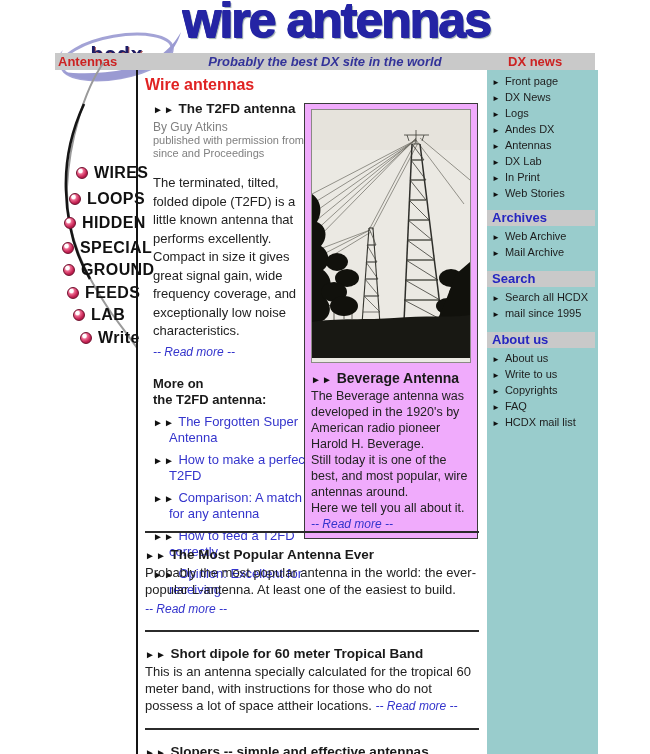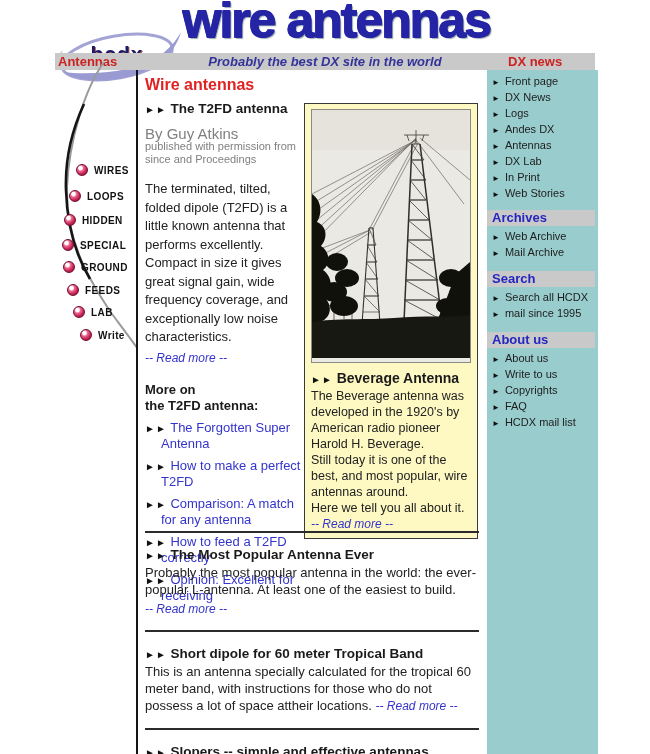--- a/index.html
+++ b/index.html
@@ -24,43 +24,43 @@
   .tb-left{position:absolute;left:3px;color:var(--accent-red);}
   .tb-center{position:absolute;left:0;right:0;text-align:center;color:#333399;font-style:italic;}
   .tb-right{position:absolute;left:453px;color:var(--accent-red);}
 
   
   .leftnav{position:absolute;left:0;top:62px;width:137px;height:340px;}
   .nav-item{position:absolute;display:flex;align-items:center;gap:6px;cursor:pointer;}
   .dot{width:12px;height:12px;border-radius:50%;flex:0 0 auto;
     background:radial-gradient(circle at 35% 30%, #ffffff 0 18%, #ee6a90 32%, var(--dot-red) 65%, #8d1037 100%);
     border:1px solid #70102e;}
-  .nav-label{font-size:10px;font-weight:bold;color:#111;letter-spacing:.4px;white-space:nowrap;}
+  .nav-label{font-size:16px;font-weight:bold;color:#111;letter-spacing:.4px;white-space:nowrap;}
   .vline{position:absolute;left:136px;top:70px;width:2px;height:684px;background:#141414;}
 
   
   .main{position:absolute;left:145px;top:70px;width:335px;}
   .page-heading{font-size:16px;font-weight:bold;color:#e02222;margin-top:6px;}
-  .article-col{position:absolute;left:0;top:26px;width:160px;}
+  .article-col{position:absolute;left:8px;top:26px;width:160px;}
   .arr2{color:#111;font-size:10px;letter-spacing:1px;font-style:normal;}
   .t2fd-title{font-size:13.5px;font-weight:bold;color:#1a1a1a;line-height:17px;margin-top:4px;}
   .t2fd-sub{font-size:13.5px;font-weight:bold;color:#1a1a1a;line-height:17px;}
-  .byline{font-size:15px;color:var(--muted);margin-top:9px;line-height:13px;}
+  .byline{font-size:12px;color:var(--muted);margin-top:3px;line-height:13px;}
   .credit{font-size:11px;color:var(--muted);line-height:13px;}
   .bodytext{font-size:13px;color:var(--body-ink);line-height:18.5px;margin-top:14px;}
   .readmore{font-size:12px;color:var(--link-blue);font-style:italic;text-decoration:none;cursor:pointer;}
   .readmore-line{margin-top:1px;}
   .more-on{margin-top:16px;}
   .more-head{font-size:13px;font-weight:bold;color:#1a1a1a;line-height:16px;}
   .morelink{font-size:13px;line-height:15.5px;margin-top:6px;padding-left:16px;text-indent:-16px;cursor:pointer;}
   .morelink .link-label{color:var(--link-blue);text-decoration:none;}
 
   
   .beverage-box{position:absolute;left:159px;top:33px;width:174px;border:1px solid #3a3a3a;
-    background:#fef9c3;padding:5px 6px 6px 6px;}
+    background:#f0abfc;padding:5px 6px 6px 6px;}
   .photo-frame{border:1px solid #8a8a84;background:#ebe9e3;}
   .bev-title{font-size:14px;font-weight:bold;color:#1a1a1a;margin-top:7px;}
   .bev-body{font-size:12.5px;color:var(--body-ink);line-height:16px;margin-top:2px;}
 
   
   .bottom-sections{position:absolute;left:0;top:461px;width:334px;}
   .rule{border-top:2px solid #2b2b2b;height:0;margin-top:13px;}
   .rule.first{margin-top:0;}
   .sec-title{font-size:13.5px;font-weight:bold;color:#1a1a1a;margin-top:14px;}
   .sec-body{font-size:13px;color:var(--body-ink);line-height:17px;margin-top:2px;}

